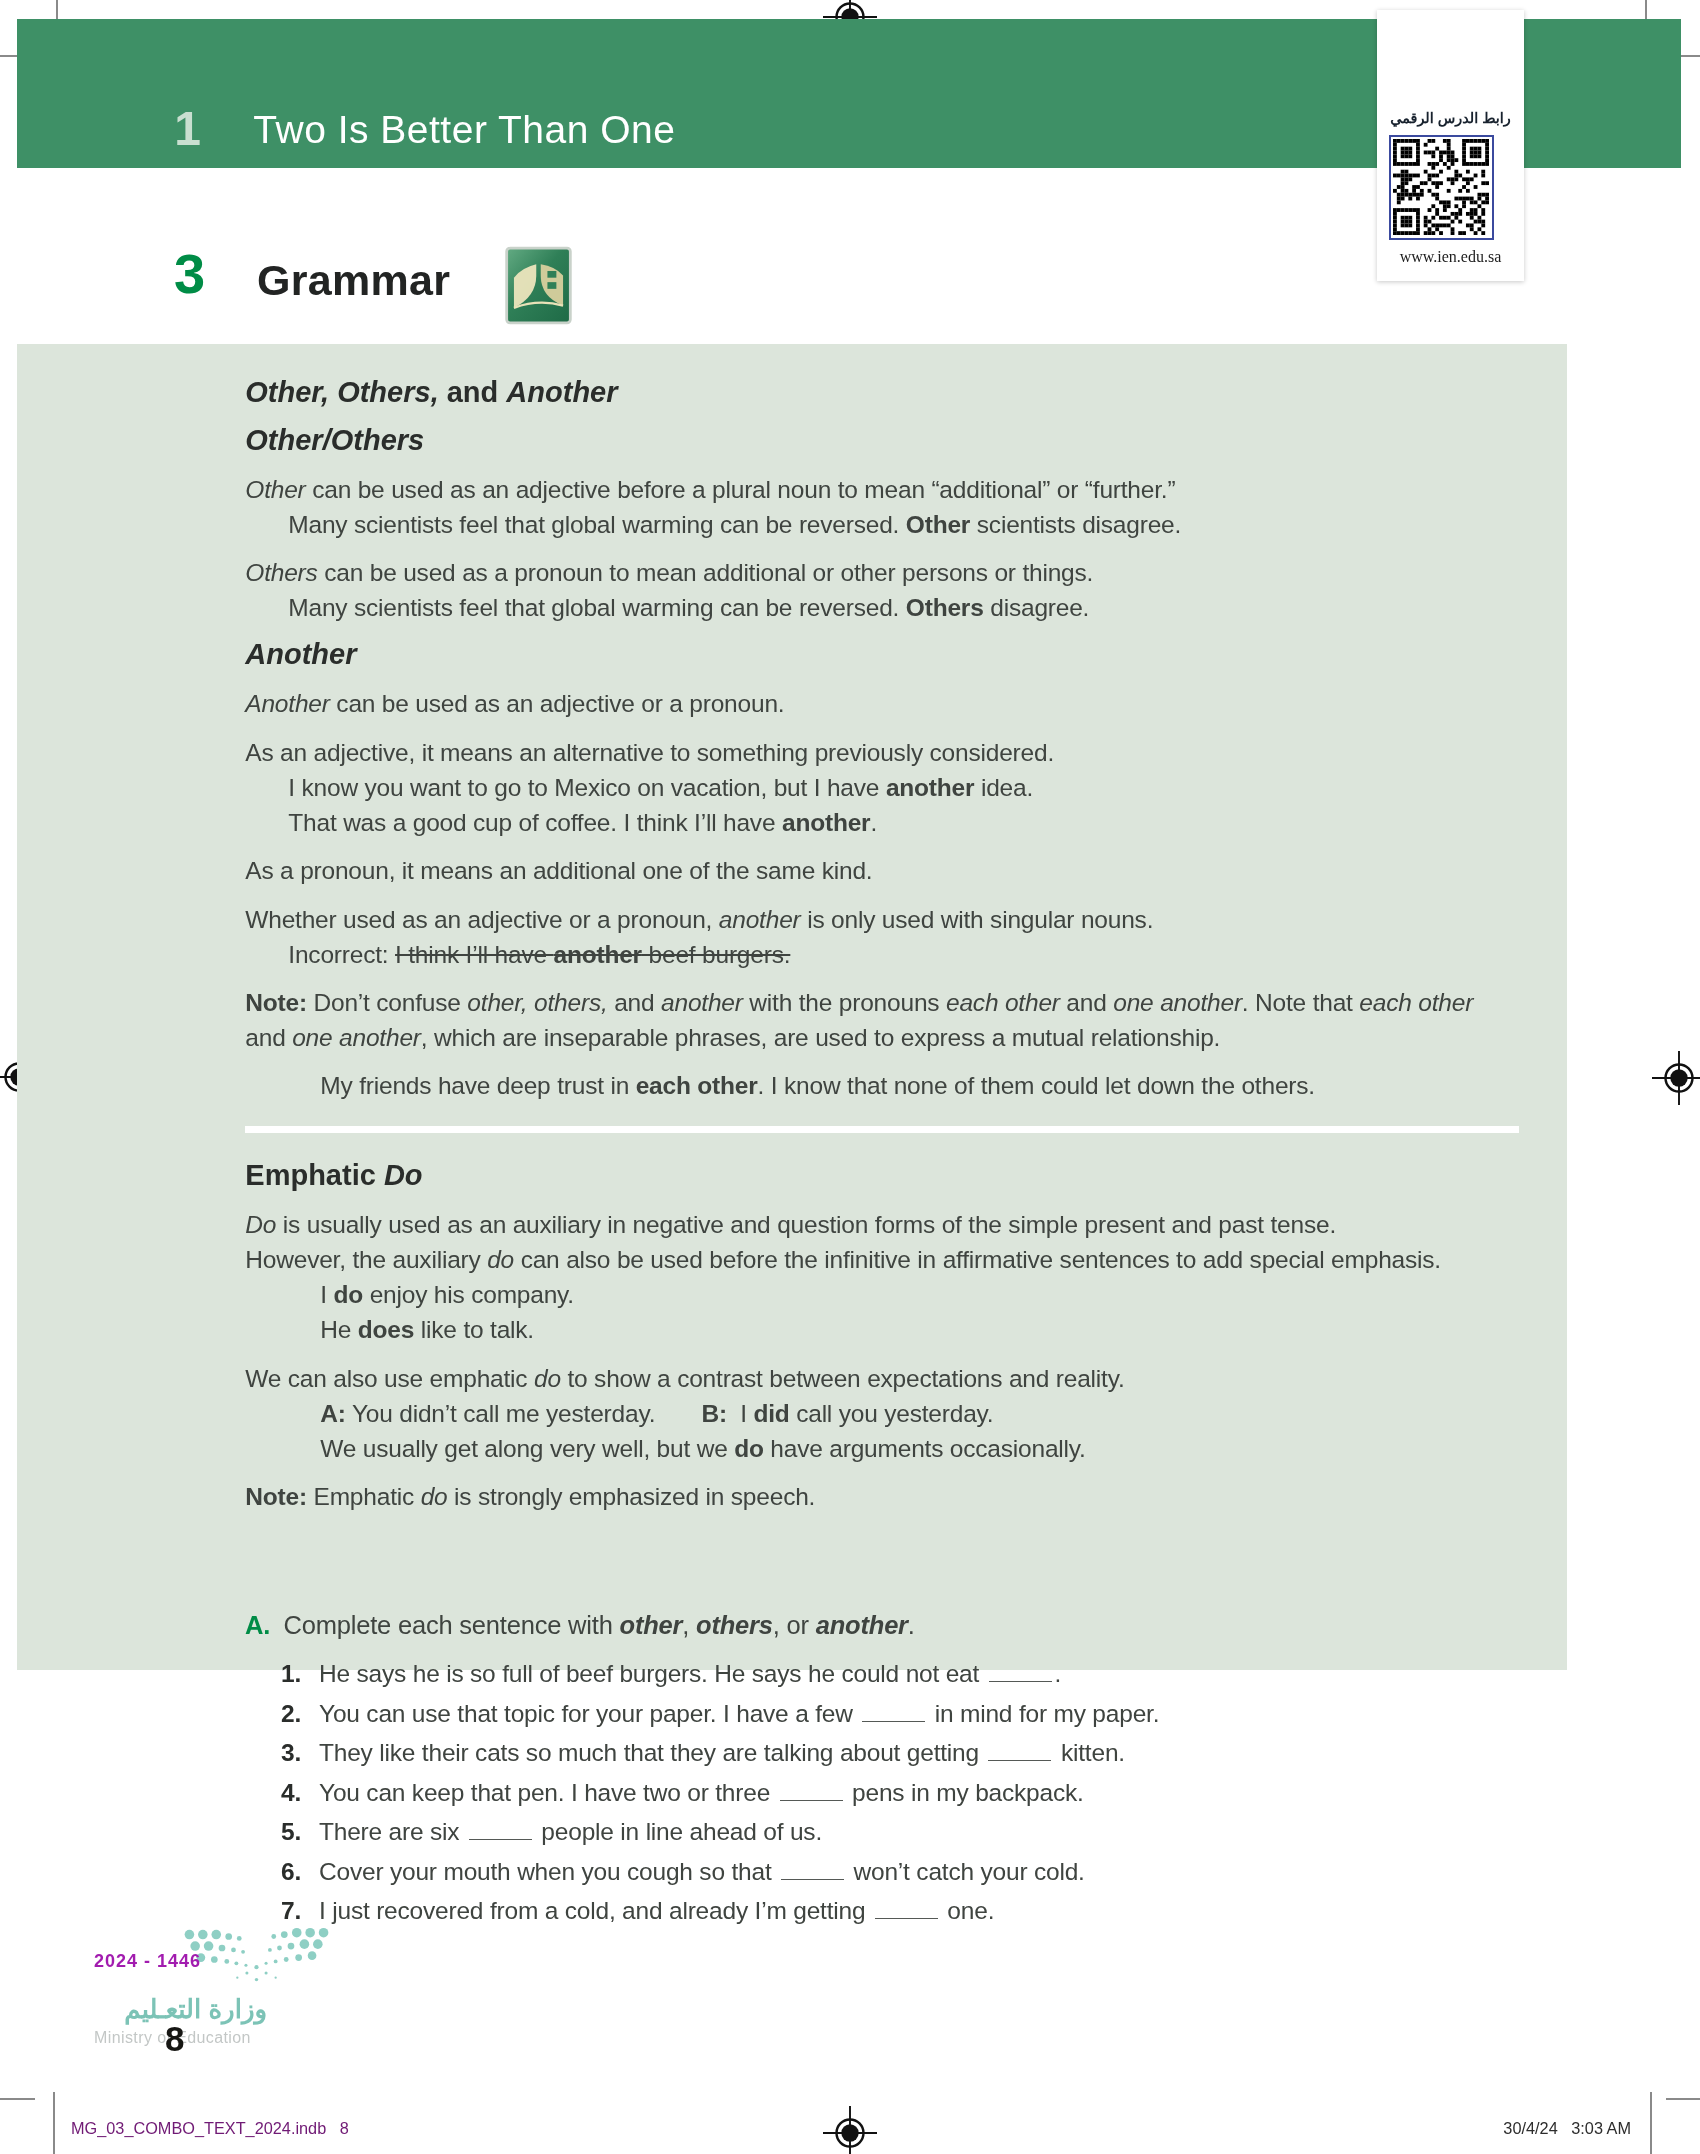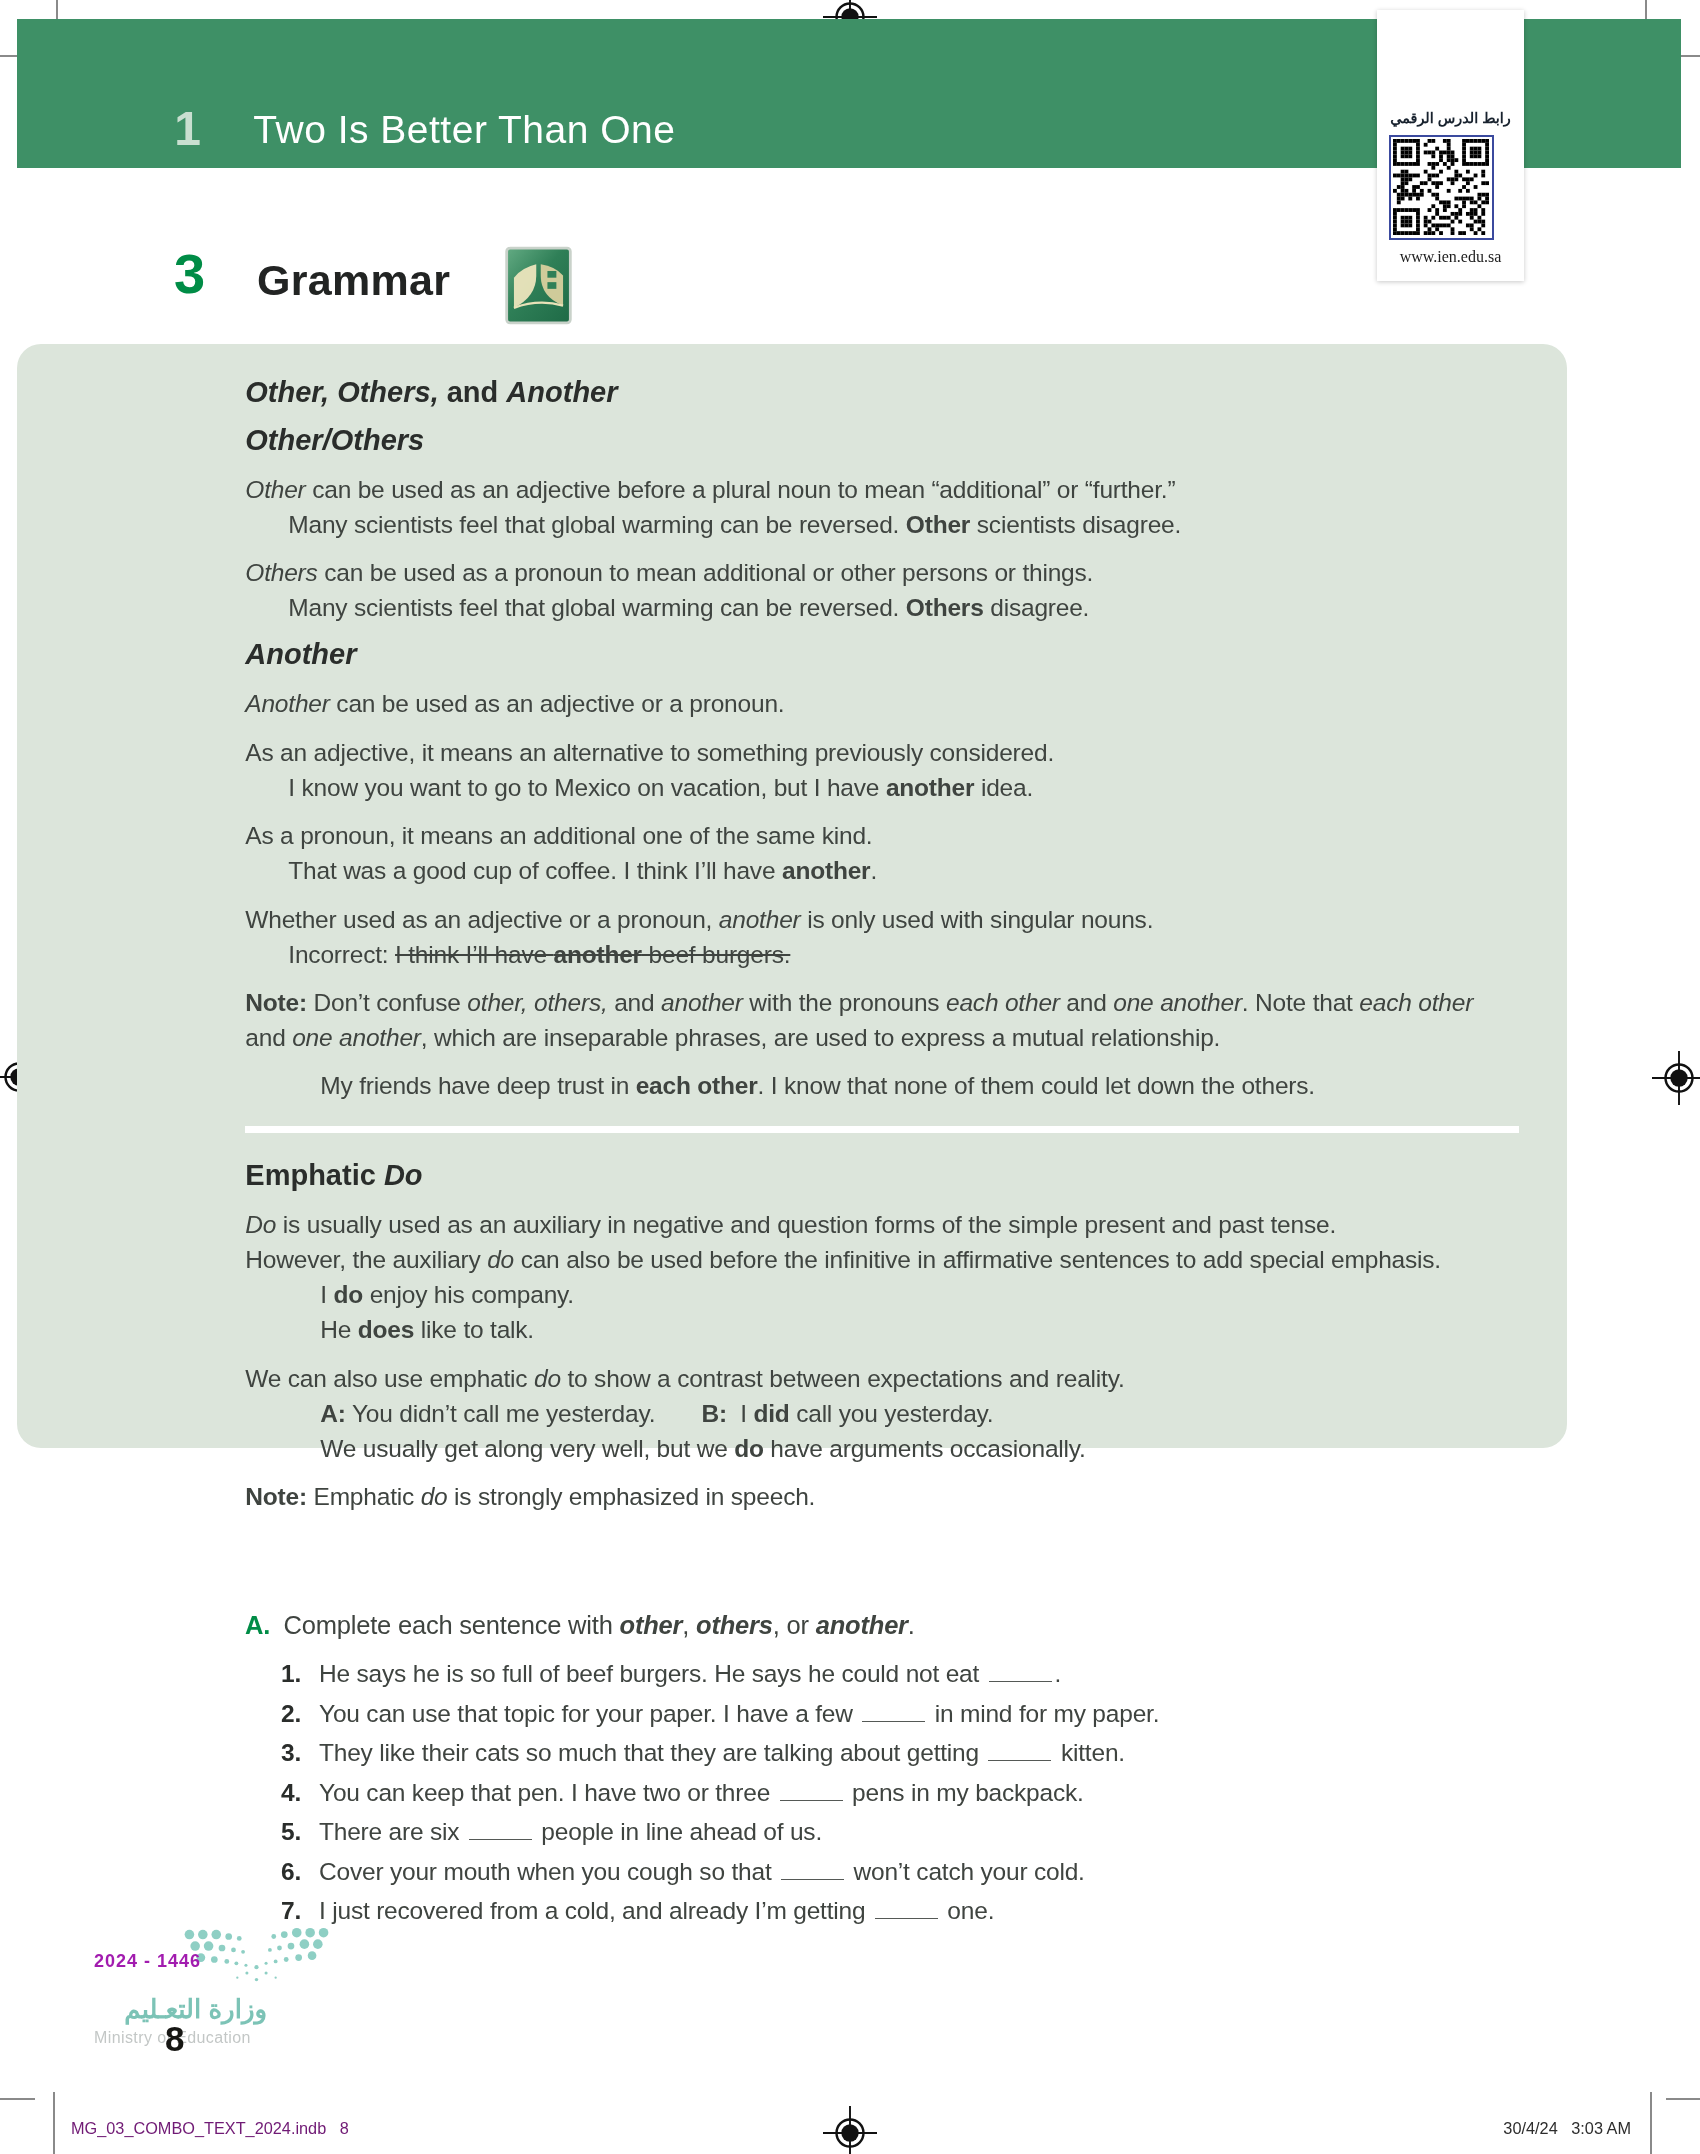--- a/index.html
+++ b/index.html
@@ -20,21 +20,21 @@
   .qr-label{position:absolute;top:100px;left:3.8px;right:3.8px;text-align:center;direction:rtl;font-weight:bold;font-size:14.4px;color:#18222e;}
   .qr-box{position:absolute;top:125px;left:11.5px;width:96px;height:96px;border:2.9px solid #3b4a9e;background:#fff;padding:2.9px;box-sizing:content-box;}
   .qr-box svg{display:block;width:100%;height:100%;fill:#000;}
   .qr-url{position:absolute;top:238px;left:0;width:100%;text-align:center;font-family:"Liberation Serif",serif;font-size:16px;color:#1c1c1c;}
   
   .sec-num{position:absolute;left:174px;top:246px;font-size:56px;font-weight:bold;color:#008c46;line-height:1;}
   .sec-title{position:absolute;left:257px;top:259px;font-size:43px;font-weight:bold;color:#222423;letter-spacing:0.3px;line-height:1;}
   .book-icon{position:absolute;left:505px;top:245px;width:67px;height:81px;}
   .book-icon svg{display:block;width:100%;height:100%;}
   
-  .grammar-box{position:absolute;left:17.3px;top:344px;width:1550px;height:1104px;background:#dce5db;border-radius:24px;}
+  .grammar-box{position:absolute;left:17.3px;top:344px;width:1550px;height:1326px;background:#dce5db;}
   .box-content{position:absolute;left:228px;top:29px;right:48px;}
   .blk{font-size:24.5px;line-height:35px;letter-spacing:-0.2px;color:#3f4440;}
   .t-h1{font-size:29px;line-height:38px;font-weight:bold;color:#2a2d2b;margin:0 0 7.7px 0;letter-spacing:0;}
   .t-h2{font-size:29px;line-height:38px;font-weight:bold;color:#2a2d2b;margin:9.6px 0 11.5px 0;letter-spacing:0;}
   .t-p{margin-top:13.4px;}
   .t-pline{margin-top:0;}
   .t-ex1{margin-left:43px;margin-top:0;}
   .t-ex2{margin-left:75px;margin-top:0;}
   .gap{margin-top:13.4px;}
   .t-divider{height:6.7px;background:#ffffff;margin:23px 0 23px 0;}
@@ -423,22 +423,22 @@
       <div class="blk t-h1"><span class="b i">Other, Others,</span><span class="b"> and </span><span class="b i">Another</span></div>
       <div class="blk t-h2"><span class="b i">Other/Others</span></div>
       <div class="blk t-p"><span class="i">Other</span><span class=""> can be used as an adjective before a plural noun to mean “additional” or “further.”</span></div>
       <div class="blk t-ex1"><span class="">Many scientists feel that global warming can be reversed. </span><span class="b">Other</span><span class=""> scientists disagree.</span></div>
       <div class="blk t-p"><span class="i">Others</span><span class=""> can be used as a pronoun to mean additional or other persons or things.</span></div>
       <div class="blk t-ex1"><span class="">Many scientists feel that global warming can be reversed. </span><span class="b">Others</span><span class=""> disagree.</span></div>
       <div class="blk t-h2"><span class="b i">Another</span></div>
       <div class="blk t-p"><span class="i">Another</span><span class=""> can be used as an adjective or a pronoun.</span></div>
       <div class="blk t-p"><span class="">As an adjective, it means an alternative to something previously considered.</span></div>
       <div class="blk t-ex1"><span class="">I know you want to go to Mexico on vacation, but I have </span><span class="b">another</span><span class=""> idea.</span></div>
+      <div class="blk t-ex1"><span class="">That was a good cup of coffee. I think I’ll have </span><span class="b">another</span><span class="">.</span></div>
       <div class="blk t-p"><span class="">As a pronoun, it means an additional one of the same kind.</span></div>
-      <div class="blk t-ex1"><span class="">That was a good cup of coffee. I think I’ll have </span><span class="b">another</span><span class="">.</span></div>
       <div class="blk t-p"><span class="">Whether used as an adjective or a pronoun, </span><span class="i">another</span><span class=""> is only used with singular nouns.</span></div>
       <div class="blk t-ex1"><span class="">Incorrect: </span><span class="st">I think I’ll have </span><span class="b st">another</span><span class="st"> beef burgers.</span></div>
       <div class="blk t-p"><span class="b">Note:</span><span class=""> Don’t confuse </span><span class="i">other, others,</span><span class=""> and </span><span class="i">another</span><span class=""> with the pronouns </span><span class="i">each other</span><span class=""> and </span><span class="i">one another</span><span class="">. Note that </span><span class="i">each other</span><span class=""> and </span><span class="i">one another</span><span class="">, which are inseparable phrases, are used to express a mutual relationship.</span></div>
       <div class="blk t-ex2 gap"><span class="">My friends have deep trust in </span><span class="b">each other</span><span class="">. I know that none of them could let down the others.</span></div>
       <div class="blk t-divider"></div>
       <div class="blk t-h1"><span class="b">Emphatic </span><span class="b i">Do</span></div>
       <div class="blk t-p"><span class="i">Do</span><span class=""> is usually used as an auxiliary in negative and question forms of the simple present and past tense.</span></div>
       <div class="blk t-pline"><span class="">However, the auxiliary </span><span class="i">do</span><span class=""> can also be used before the infinitive in affirmative sentences to add special emphasis.</span></div>
       <div class="blk t-ex2"><span class="">I </span><span class="b">do</span><span class=""> enjoy his company.</span></div>
       <div class="blk t-ex2"><span class="">He </span><span class="b">does</span><span class=""> like to talk.</span></div>

